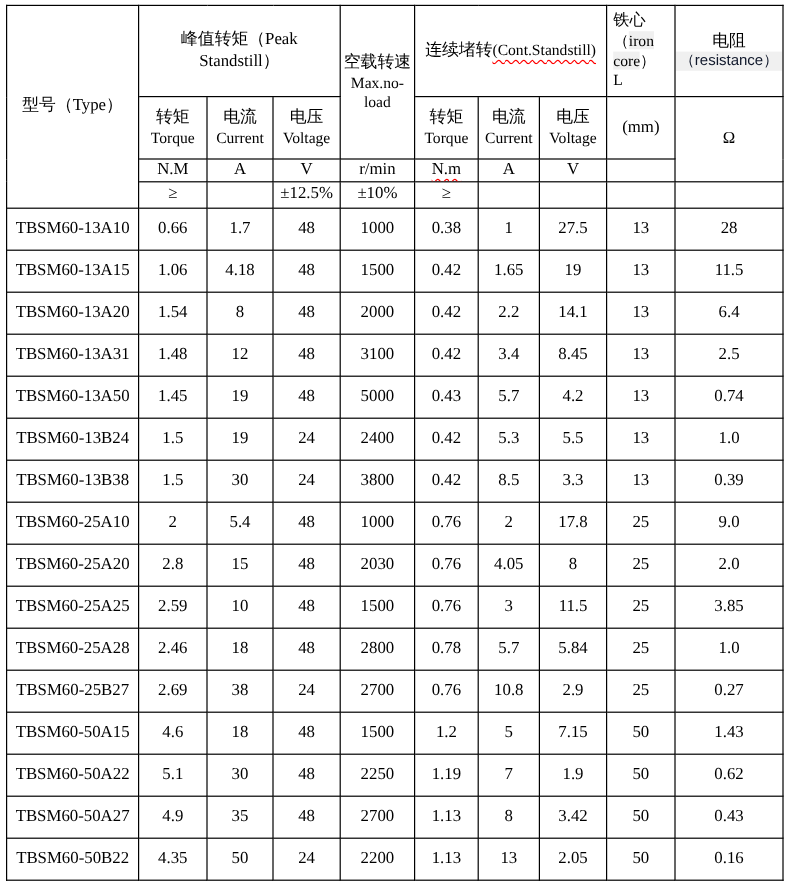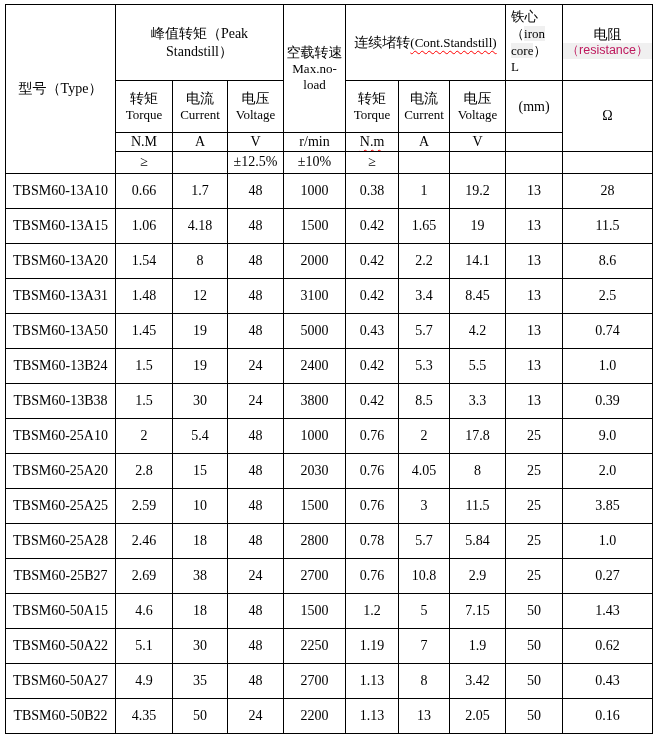--- a/index.html
+++ b/index.html
@@ -39,21 +39,21 @@
   .hl { background: #f0f0f0; }
   .ironcore-cell {
     text-align: left !important;
     padding-left: 5px !important;
     font-size: 13.5px !important;
     line-height: 1.3;
   }
   .res-en {
     font-family: "Liberation Sans", "DejaVu Sans", sans-serif;
     font-size: 12.5px;
-    color: #be185d;
+    color: #0f172a;
   }
   .units-cell { font-size: 13.5px; }
   .tol-cell { font-size: 13.5px; }
   .model-cell { font-size: 13.5px; }
 </style>
 </head>
 <body>
 
 <table class="spec">
   <colgroup>
@@ -142,21 +142,21 @@
   </thead>
   <tbody>
       <tr class="data-row">
         <td class="model-cell">TBSM60-13A10</td>
         <td>0.66</td>
         <td>1.7</td>
         <td>48</td>
         <td>1000</td>
         <td>0.38</td>
         <td>1</td>
-        <td>19.2</td>
+        <td>27.5</td>
         <td>13</td>
         <td>28</td>
       </tr>
       <tr class="data-row">
         <td class="model-cell">TBSM60-13A15</td>
         <td>1.06</td>
         <td>4.18</td>
         <td>48</td>
         <td>1500</td>
         <td>0.42</td>
@@ -168,21 +168,21 @@
       <tr class="data-row">
         <td class="model-cell">TBSM60-13A20</td>
         <td>1.54</td>
         <td>8</td>
         <td>48</td>
         <td>2000</td>
         <td>0.42</td>
         <td>2.2</td>
         <td>14.1</td>
         <td>13</td>
-        <td>8.6</td>
+        <td>6.4</td>
       </tr>
       <tr class="data-row">
         <td class="model-cell">TBSM60-13A31</td>
         <td>1.48</td>
         <td>12</td>
         <td>48</td>
         <td>3100</td>
         <td>0.42</td>
         <td>3.4</td>
         <td>8.45</td>

